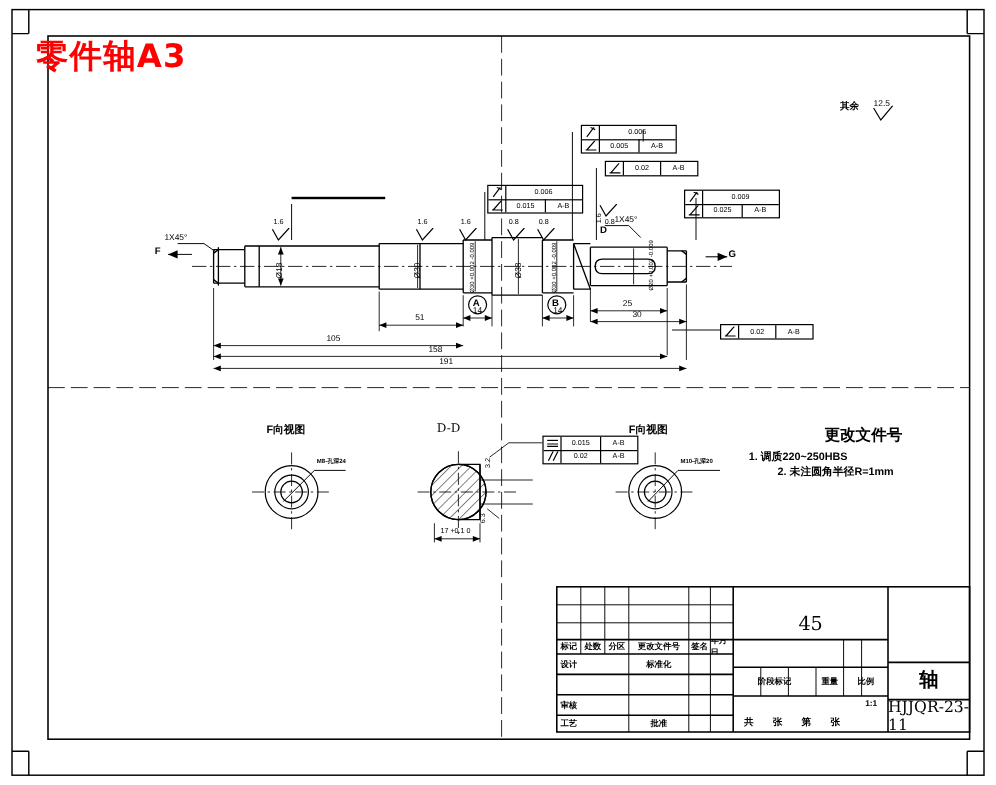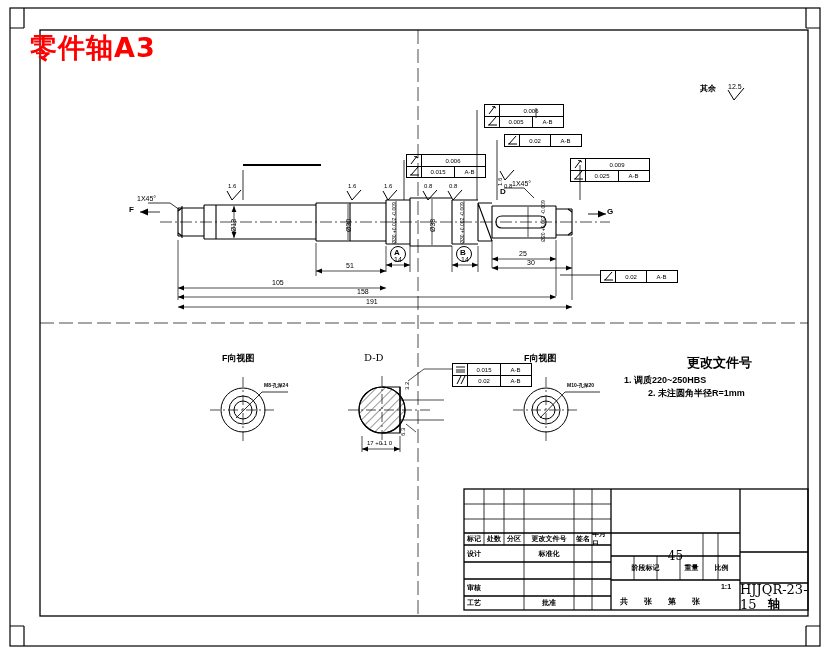--- a/index.html
+++ b/index.html
@@ -11,21 +11,21 @@
   .txt{position:absolute;white-space:nowrap;line-height:1;}
   .title-red{color:#ff0000;font-family:"DejaVu Sans",sans-serif;
              font-size:27px;font-weight:bold;letter-spacing:1px;}
   .tiny{font-size:5px;}
   .t6{font-size:6px;}
   .t7{font-size:7px;}
   .t8{font-size:8px;}
   .t9{font-size:9px;}
   .t10{font-size:10px;}
   .t13{font-size:13px;}
-  .t16{font-size:12px;margin-top:37px;}
+  .t16{font-size:16px;}
   .bold{font-weight:bold;}
   .ser{font-family:"DejaVu Serif","Liberation Serif",serif;}
   .vert{transform-origin:0 0;transform:rotate(-90deg);}
   .cell{position:absolute;box-sizing:border-box;display:flex;
         align-items:center;justify-content:center;overflow:hidden;}
 </style>
 </head>
 <body>
 
 <div id="sheet">
@@ -471,15 +471,15 @@
   <div class="cell t7 bold" style="left:680px;top:556px;width:23px;height:24px">重量</div>
   <div class="cell t7 bold" style="left:703px;top:556px;width:37px;height:24px">比例</div>
   <div class="cell t7 bold" style="left:712px;top:580px;width:28px;height:12px">1:1</div>
 
   <div class="cell t8 bold" style="left:614px;top:592px;width:20px;height:18px">共</div>
   <div class="cell t8 bold" style="left:638px;top:592px;width:20px;height:18px">张</div>
   <div class="cell t8 bold" style="left:662px;top:592px;width:20px;height:18px">第</div>
   <div class="cell t8 bold" style="left:686px;top:592px;width:20px;height:18px">张</div>
 
   <div class="cell t16 bold" style="left:740px;top:552px;width:68px;height:31px">轴</div>
-  <div class="cell t13 ser" style="left:740px;top:583px;width:68px;height:27px">HJJQR-23-15</div>
+  <div class="cell t13 ser" style="left:740px;top:583px;width:68px;height:27px">HJJQR-23-11</div>
 
 </div>
 
 </body></html>

